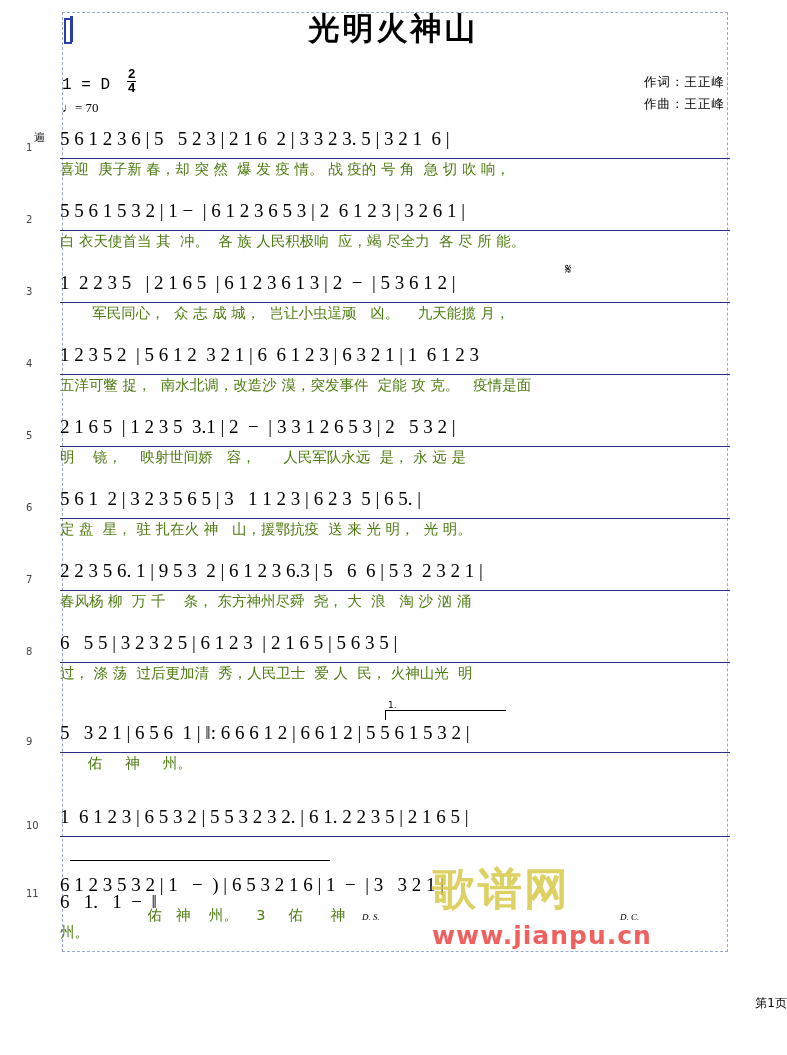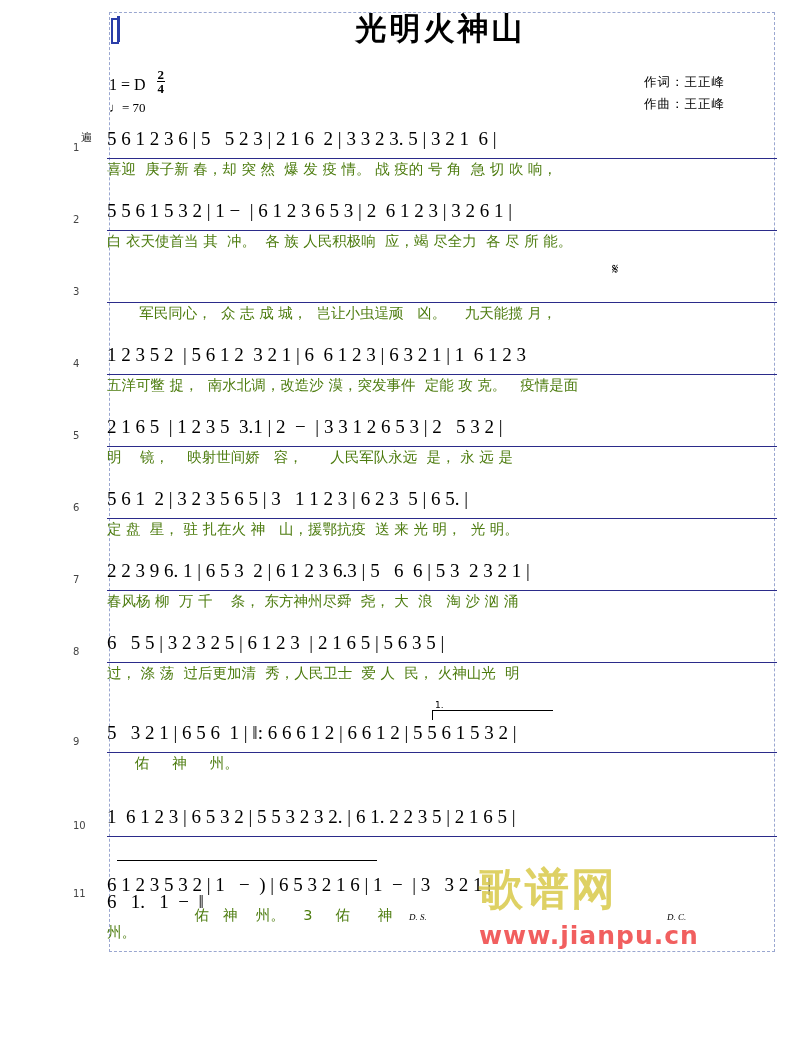--- a/index.html
+++ b/index.html
@@ -3,21 +3,21 @@
 <meta charset="utf-8">
 <style>
   html,body{margin:0;padding:0;}
   body{
     width:787px;height:1055px;
     background:#ffffff;
     font-family:"Liberation Serif",serif;
     position:relative;
     overflow:hidden;
   }
-  .page{position:absolute;inset:0;margin-left:47px;}
+  .page{position:absolute;inset:0;}
 
   
   .page-border{
     position:absolute;
     left:62px;top:12px;width:666px;height:940px;
     border:1px dashed #9aa7d0;
     box-sizing:border-box;
     pointer-events:none;
   }
 
@@ -36,21 +36,21 @@
     font-size:12.5px;
     font-family:"DejaVu Sans",sans-serif;
     color:#000;
     letter-spacing:1px;
   }
   .meta.l1{top:74px;}
   .meta.l2{top:96px;}
 
   .keysig{
     position:absolute;left:62px;top:68px;
-    font-size:16px;font-family:Liberation Serif, serif;
+    font-size:16px;font-family:Liberation Mono, monospace;
   }
   .keysig .frac{
     display:inline-block;vertical-align:-3px;
     font-size:11px;line-height:1.0;text-align:center;margin-left:7px;
   }
   .keysig .frac i{display:block;font-style:normal;font-size:13px;font-weight:bold;}
   .keysig .frac .num{border-bottom:1px solid #000;padding:0 1px;}
   .tempo{
     position:absolute;left:62px;top:100px;
     font-size:13px;font-family:"Liberation Serif",serif;
@@ -172,20 +172,21 @@
   <div class="row" style="top:200px">
     <div class="rownum">2</div>
     <div class="notes">5 5 6 1 5 3 2 | 1 −  | 6 1 2 3 6 5 3 | 2  6 1 2 3 | 3 2 6 1 |</div>
     <div class="lyrics">白 衣天使首当 其  冲。  各 族 人民积极响  应，竭 尽全力  各 尽 所 能。</div>
     <div class="rule"></div>
   </div>
 
   <div class="row" style="top:272px">
     <div class="rownum">3</div>
     <div class="segno" style="left:505px;top:-12px">𝄋</div>
+    <div class="notes">1  2 2 3 5   | 2 1 6 5  | 6 1 2 3 6 1 3 | 2  −  | 5 3 6 1 2 |</div>
     <div class="lyrics">       军民同心，  众 志 成 城，  岂让小虫逞顽   凶。    九天能揽 月，</div>
     <div class="rule"></div>
   </div>
 
   <div class="row" style="top:344px">
     <div class="rownum">4</div>
     <div class="notes">1 2 3 5 2  | 5 6 1 2  3 2 1 | 6  6 1 2 3 | 6 3 2 1 | 1  6 1 2 3</div>
     <div class="lyrics">五洋可鳖 捉，  南水北调，改造沙 漠，突发事件  定能 攻 克。   疫情是面</div>
     <div class="rule"></div>
   </div>
@@ -199,21 +200,21 @@
 
   <div class="row" style="top:488px">
     <div class="rownum">6</div>
     <div class="notes">5 6 1  2 | 3 2 3 5 6 5 | 3   1 1 2 3 | 6 2 3  5 | 6 5. |</div>
     <div class="lyrics">定 盘  星， 驻 扎在火 神   山，援鄂抗疫  送 来 光 明，  光 明。</div>
     <div class="rule"></div>
   </div>
 
   <div class="row" style="top:560px">
     <div class="rownum">7</div>
-    <div class="notes">2 2 3 9 6. 1 | 6 5 3  2 | 6 1 2 3 6.3 | 5   6  6 | 5 3  2 3 2 1 |</div>
+    <div class="notes">2 2 3 5 6. 1 | 9 5 3  2 | 6 1 2 3 6.3 | 5   6  6 | 5 3  2 3 2 1 |</div>
     <div class="lyrics">春风杨 柳  万 千    条， 东方神州尽舜  尧， 大  浪   淘 沙 汹 涌</div>
     <div class="rule"></div>
   </div>
 
   <div class="row" style="top:632px">
     <div class="rownum">8</div>
     <div class="notes">6   5 5 | 3 2 3 2 5 | 6 1 2 3  | 2 1 6 5 | 5 6 3 5 |</div>
     <div class="lyrics">过， 涤 荡  过后更加清  秀，人民卫士  爱 人  民， 火神山光  明</div>
     <div class="rule"></div>
   </div>

